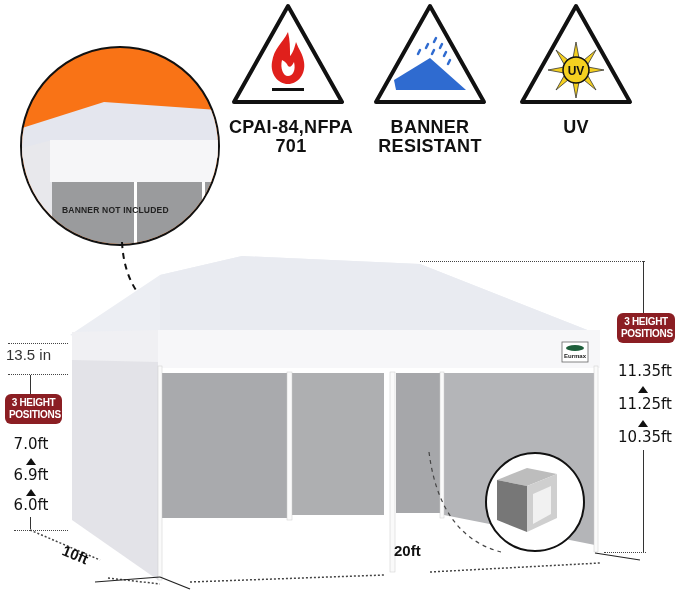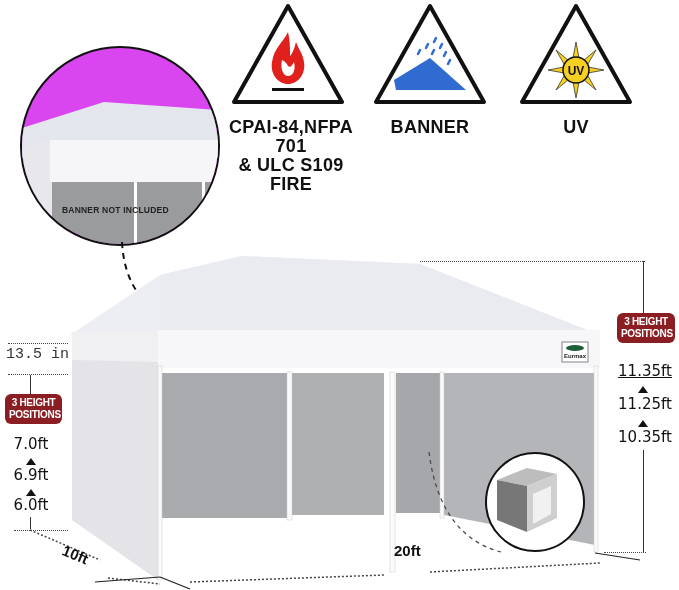--- a/index.html
+++ b/index.html
@@ -19,40 +19,40 @@
 
 <div>
   <svg class="icon-tri" style="left:230px;top:2px" width="116" height="104" viewBox="0 0 116 104">
     <polygon points="58,4 112,100 4,100" fill="#fff" stroke="#111" stroke-width="4" stroke-linejoin="round"></polygon>
     <path d="M58,30 C52,42 44,46 42,60 C40,72 48,82 58,82 C68,82 76,72 74,60 C73,52 69,48 66,40 C64,48 62,52 60,54 C60,46 60,38 58,30 Z" fill="#e0201c"></path>
     <path d="M52,58 C50,66 53,74 58,74 C63,74 66,68 64,60 C62,64 60,66 58,64 C57,62 56,60 52,58Z" fill="#fff"></path>
     <rect x="42" y="86" width="32" height="3" fill="#111"></rect>
   </svg>
   <div class="badge-label" style="left:216px;top:118px;width:150px;">
     <div>CPAI-84,NFPA 701</div>
-    <div>&amp; ULC S109 FIRE</div>
   </div>
 </div>
 
 <div>
   <svg class="icon-tri" style="left:372px;top:2px" width="116" height="104" viewBox="0 0 116 104">
     <polygon points="58,4 112,100 4,100" fill="#fff" stroke="#111" stroke-width="4" stroke-linejoin="round"></polygon>
     <path d="M24,88 L22,78 L58,56 L94,88 Z" fill="#2f6bd0"></path>
     <g stroke="#2f6bd0" stroke-width="2.5" stroke-linecap="round">
       <line x1="48" y1="48" x2="46" y2="52"></line>
         <line x1="56" y1="42" x2="54" y2="46"></line>
       <line x1="64" y1="36" x2="62" y2="40"></line>
         <line x1="70" y1="42" x2="68" y2="46"></line>
       <line x1="74" y1="50" x2="72" y2="54"></line>
         <line x1="62" y1="48" x2="60" y2="52"></line>
       <line x1="78" y1="58" x2="76" y2="62"></line>
     </g>
   </svg>
   <div class="badge-label" style="left:370px;top:118px;width:120px;">
     <div>BANNER</div>
+    <div>RESISTANT</div>
   </div>
 </div>
 
 <div>
   <svg class="icon-tri" style="left:518px;top:2px" width="116" height="104" viewBox="0 0 116 104">
     <polygon points="58,4 112,100 4,100" fill="#fff" stroke="#111" stroke-width="4" stroke-linejoin="round"></polygon>
     <g fill="#f5d020" stroke="#333" stroke-width="0.8">
       <polygon points="58,40 61,56 55,56"></polygon>
         <polygon points="58,96 55,80 61,80"></polygon>
       <polygon points="30,68 46,65 46,71"></polygon>
@@ -63,21 +63,21 @@
         <polygon points="38,88 46,74 50,78"></polygon>
     </g>
     <circle cx="58" cy="68" r="13" fill="#f5d020" stroke="#111" stroke-width="1.5"></circle>
     <text x="58" y="73" text-anchor="middle" font-family="Liberation Sans, sans-serif" font-weight="bold" font-size="12" fill="#111">UV</text>
   </svg>
   <div class="badge-label" style="left:520px;top:118px;width:112px;">
     <div>UV</div>
   </div>
 </div>
 
-<div class="abs" style="left:20px;top:46px;width:196px;height:196px;border-radius:50%;border:2px solid #111;overflow:hidden;background:#d946ef;">
+<div class="abs" style="left:20px;top:46px;width:196px;height:196px;border-radius:50%;border:2px solid #111;overflow:hidden;background:#f97316;">
   <svg width="196" height="196" style="position:absolute;left:0;top:0">
     <polygon points="0,80 82,54 196,62 196,110 0,112" fill="#e4e6ee"></polygon>
     <polygon points="0,100 30,92 30,200 0,200" fill="#e8e8ec"></polygon>
     <rect x="28" y="92" width="168" height="42" fill="#f6f6f8"></rect>
     <rect x="30" y="134" width="166" height="70" fill="#9a9b9d"></rect>
     <rect x="112" y="134" width="3" height="70" fill="#fff"></rect>
     <rect x="180" y="134" width="3" height="70" fill="#fff"></rect>
   </svg>
   <div class="abs" style="left:40px;top:157px;width:150px;font-size:8.5px;font-weight:bold;color:#222;letter-spacing:0.2px;">BANNER NOT INCLUDED</div>
 </div>
@@ -117,42 +117,42 @@
     <polygon points="10,26 40,32 40,78 10,66" fill="#777"></polygon>
     <polygon points="40,32 70,20 70,64 40,78" fill="#cfcfcf"></polygon>
     <polygon points="46,40 64,32 64,60 46,70" fill="#f1f1f1"></polygon>
   </svg>
 </div>
 <svg class="abs" style="left:425px;top:450px" width="80" height="110">
   <path d="M4,2 C10,50 30,90 76,102" fill="none" stroke="#444" stroke-width="1.2" stroke-dasharray="4,4"></path>
 </svg>
 
 <div class="dotline" style="left:8px;top:343px;width:60px;"></div>
-<div class="abs" style="left:6px;top:346px;font-size:15px;color:#333;font-family:Liberation Mono, monospace;">13.5 in</div>
+<div class="abs" style="left:6px;top:346px;font-size:15px;color:#333;font-family:Liberation Sans, sans-serif;">13.5 in</div>
 <div class="dotline" style="left:8px;top:374px;width:60px;"></div>
 <div class="vline" style="left:30px;top:375px;height:20px;"></div>
 <div class="height-badge" style="left:5px;top:394px;width:49px;">
   <div>3 HEIGHT</div>
   <div>POSITIONS</div>
 </div>
 <div class="ht-val" style="left:10px;top:435px;width:42px;">7.0ft</div>
 <div class="arrow-up" style="left:26px;top:458px;"></div>
 <div class="ht-val" style="left:10px;top:466px;width:42px;">6.9ft</div>
 <div class="arrow-up" style="left:26px;top:489px;"></div>
 <div class="ht-val" style="left:10px;top:496px;width:42px;">6.0ft</div>
 <div class="vline" style="left:30px;top:517px;height:12px;"></div>
 <div class="dotline" style="left:14px;top:530px;width:54px;"></div>
 
 <div class="dotline" style="left:420px;top:261px;width:225px;"></div>
 <div class="vline" style="left:643px;top:261px;height:52px;"></div>
 <div class="height-badge" style="left:617px;top:313px;width:50px;">
   <div>3 HEIGHT</div>
   <div>POSITIONS</div>
 </div>
-<div class="ht-val" style="left:614px;top:362px;width:62px;text-decoration:underline;">11.35ft</div>
+<div class="ht-val" style="left:614px;top:362px;width:62px;">11.35ft</div>
 <div class="arrow-up" style="left:638px;top:386px;"></div>
 <div class="ht-val" style="left:614px;top:395px;width:62px;text-align:center;">11.25ft</div>
 <div class="arrow-up" style="left:638px;top:420px;"></div>
 <div class="ht-val" style="left:614px;top:428px;width:62px;">10.35ft</div>
 <div class="vline" style="left:643px;top:450px;height:102px;"></div>
 <div class="dotline" style="left:604px;top:552px;width:42px;"></div>
 
 <svg class="abs" style="left:0;top:0" width="679" height="590">
   <line x1="30" y1="530" x2="100" y2="560" stroke="#444" stroke-width="1.5" stroke-dasharray="2,2"></line>
   <line x1="108" y1="578" x2="160" y2="584" stroke="#444" stroke-width="1.5" stroke-dasharray="2,2"></line>

